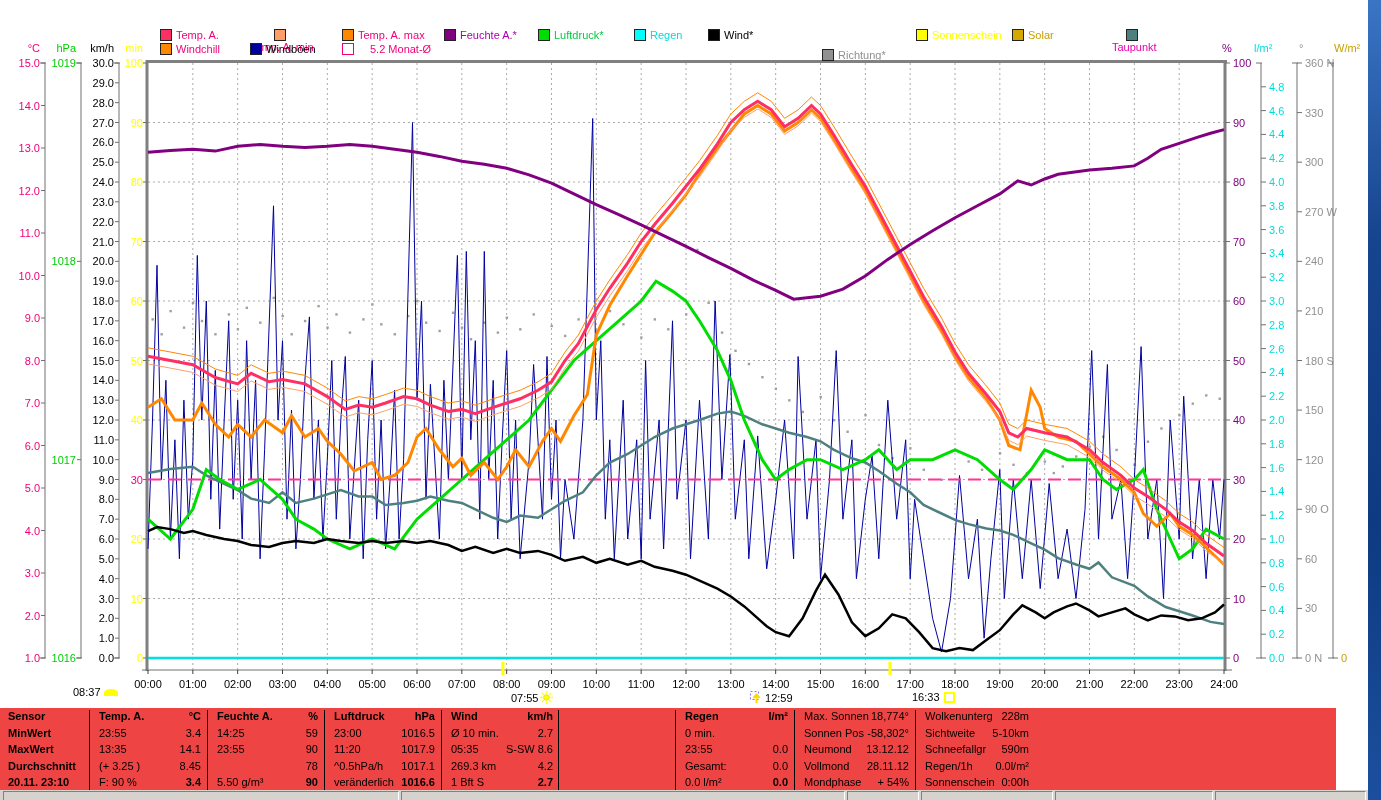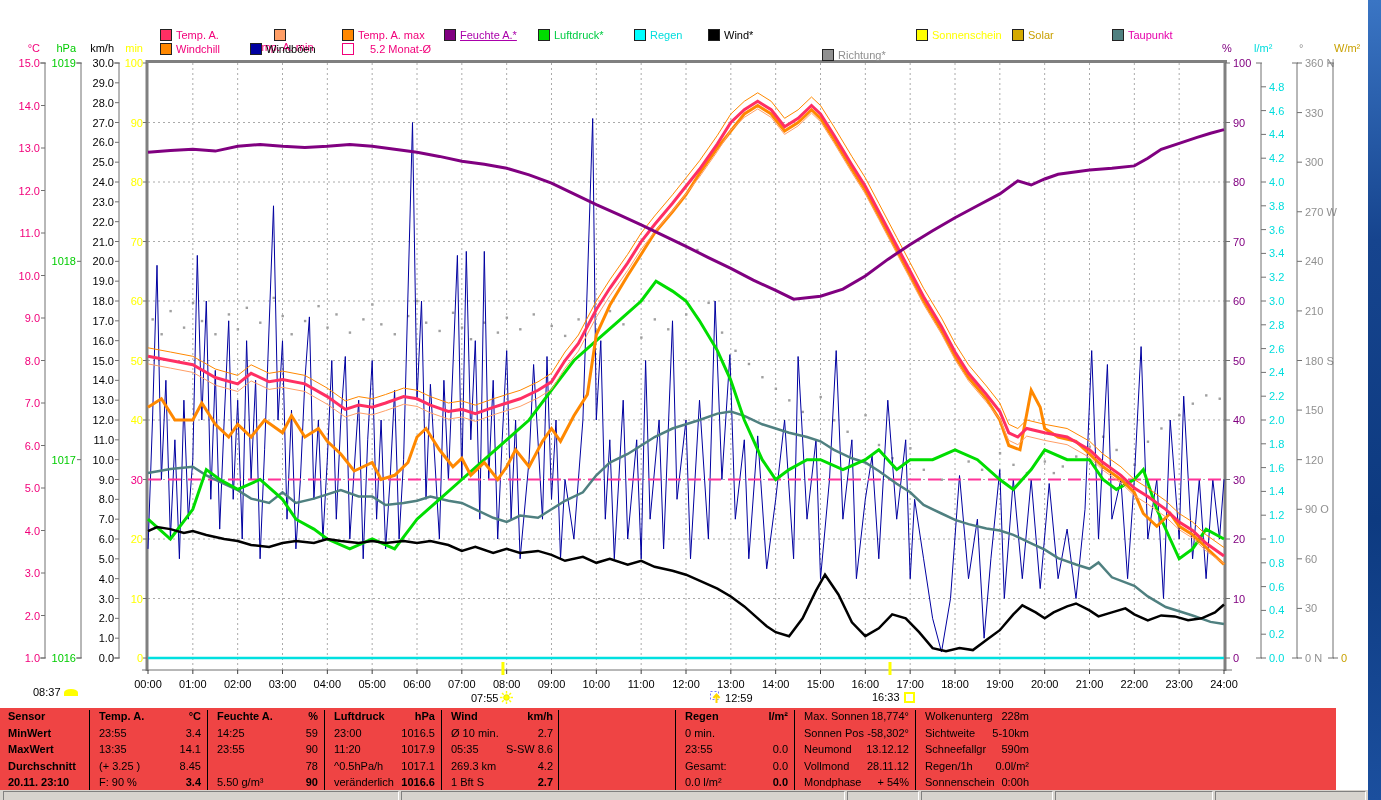--- a/index.html
+++ b/index.html
@@ -3,21 +3,21 @@
 <meta charset="utf-8">
 <style>
   html,body{margin:0;padding:0;background:#fff;}
   #screen{position:relative;width:1381px;height:800px;background:#ffffff;overflow:hidden;
           font-family:"Liberation Sans",sans-serif;-webkit-font-smoothing:none;}
   #page-title{position:absolute;top:6px;left:0;width:1381px;text-align:center;
               font-size:13px;color:#000;}
   #plot-svg{position:absolute;left:0;top:0;}
   .legend-item{position:absolute;height:12px;display:flex;align-items:center;font-size:11px;white-space:nowrap;}
   .legend-item .sw{width:10px;height:10px;margin-right:4px;border:1px solid #222;flex:0 0 auto;}
-  .marker{position:absolute;font-size:11px;color:#000;display:flex;align-items:center;white-space:nowrap;}
+  .marker{position:absolute;font-size:11px;color:#000;display:flex;align-items:center;white-space:nowrap;margin-left:40px;}
   .marker svg{margin:0 2px;}
   #datatable{position:absolute;left:0;top:706px;width:1336px;height:84px;background:#ef4444;
              border-top:2px solid #fff;font-size:11px;color:#000;}
   .tcol{position:absolute;top:0;height:84px;}
   .trow{height:16.5px;line-height:16.5px;display:flex;justify-content:space-between;white-space:nowrap;overflow:hidden;}
   .trow .a{padding-left:6px;}
   .trow .b{padding-right:4px;text-align:right;}
   .bold{font-weight:bold;}
   .tsep{position:absolute;top:2px;height:80px;width:1px;background:#000;}
   #statusbar{position:absolute;left:0;top:790px;width:1368px;height:10px;background:#d6d3ce;}
@@ -472,21 +472,21 @@
       <div class="legend-item" style="left: 250px; top: 29px; flex-direction: column;">
         <span class="sw" style="background: rgb(255, 158, 102);"></span>
         <span style="color: rgb(242, 0, 122);">Temp. A. min</span>
       </div>
       <div class="legend-item" style="left: 342px; top: 29px;">
         <span class="sw" style="background: rgb(255, 136, 0);"></span>
         <span style="color: rgb(242, 0, 122);">Temp. A. max</span>
       </div>
       <div class="legend-item" style="left: 444px; top: 29px;">
         <span class="sw" style="background: rgb(128, 0, 128);"></span>
-        <span style="color: rgb(170, 0, 170); text-decoration: underline;">Feuchte A.*</span>
+        <span style="color: rgb(170, 0, 170);">Feuchte A.*</span>
       </div>
       <div class="legend-item" style="left: 538px; top: 29px;">
         <span class="sw" style="background: rgb(0, 221, 0);"></span>
         <span style="color: rgb(0, 204, 68);">Luftdruck*</span>
       </div>
       <div class="legend-item" style="left: 634px; top: 29px;">
         <span class="sw" style="background: rgb(0, 255, 255);"></span>
         <span style="color: rgb(0, 221, 221);">Regen</span>
       </div>
       <div class="legend-item" style="left: 708px; top: 29px;">
@@ -498,21 +498,21 @@
         <span style="color: rgb(144, 144, 144);">Richtung*</span>
       </div>
       <div class="legend-item" style="left: 916px; top: 29px;">
         <span class="sw" style="background: rgb(255, 255, 0);"></span>
         <span style="color: rgb(255, 255, 0);">Sonnenschein</span>
       </div>
       <div class="legend-item" style="left: 1012px; top: 29px;">
         <span class="sw" style="background: rgb(212, 170, 0);"></span>
         <span style="color: rgb(200, 160, 0);">Solar</span>
       </div>
-      <div class="legend-item" style="left: 1112px; top: 29px;">
+      <div class="legend-item" style="left: 1112px; top: 29px; flex-direction: column;">
         <span class="sw" style="background: rgb(79, 128, 128);"></span>
         <span style="color: rgb(230, 0, 172);">Taupunkt</span>
       </div>
       <div class="legend-item" style="left: 160px; top: 43px;">
         <span class="sw" style="background: rgb(255, 136, 0);"></span>
         <span style="color: rgb(242, 0, 122);">Windchill</span>
       </div>
       <div class="legend-item" style="left: 250px; top: 43px;">
         <span class="sw" style="background: rgb(0, 0, 160);"></span>
         <span style="color: rgb(0, 0, 0);">Windböen</span>

